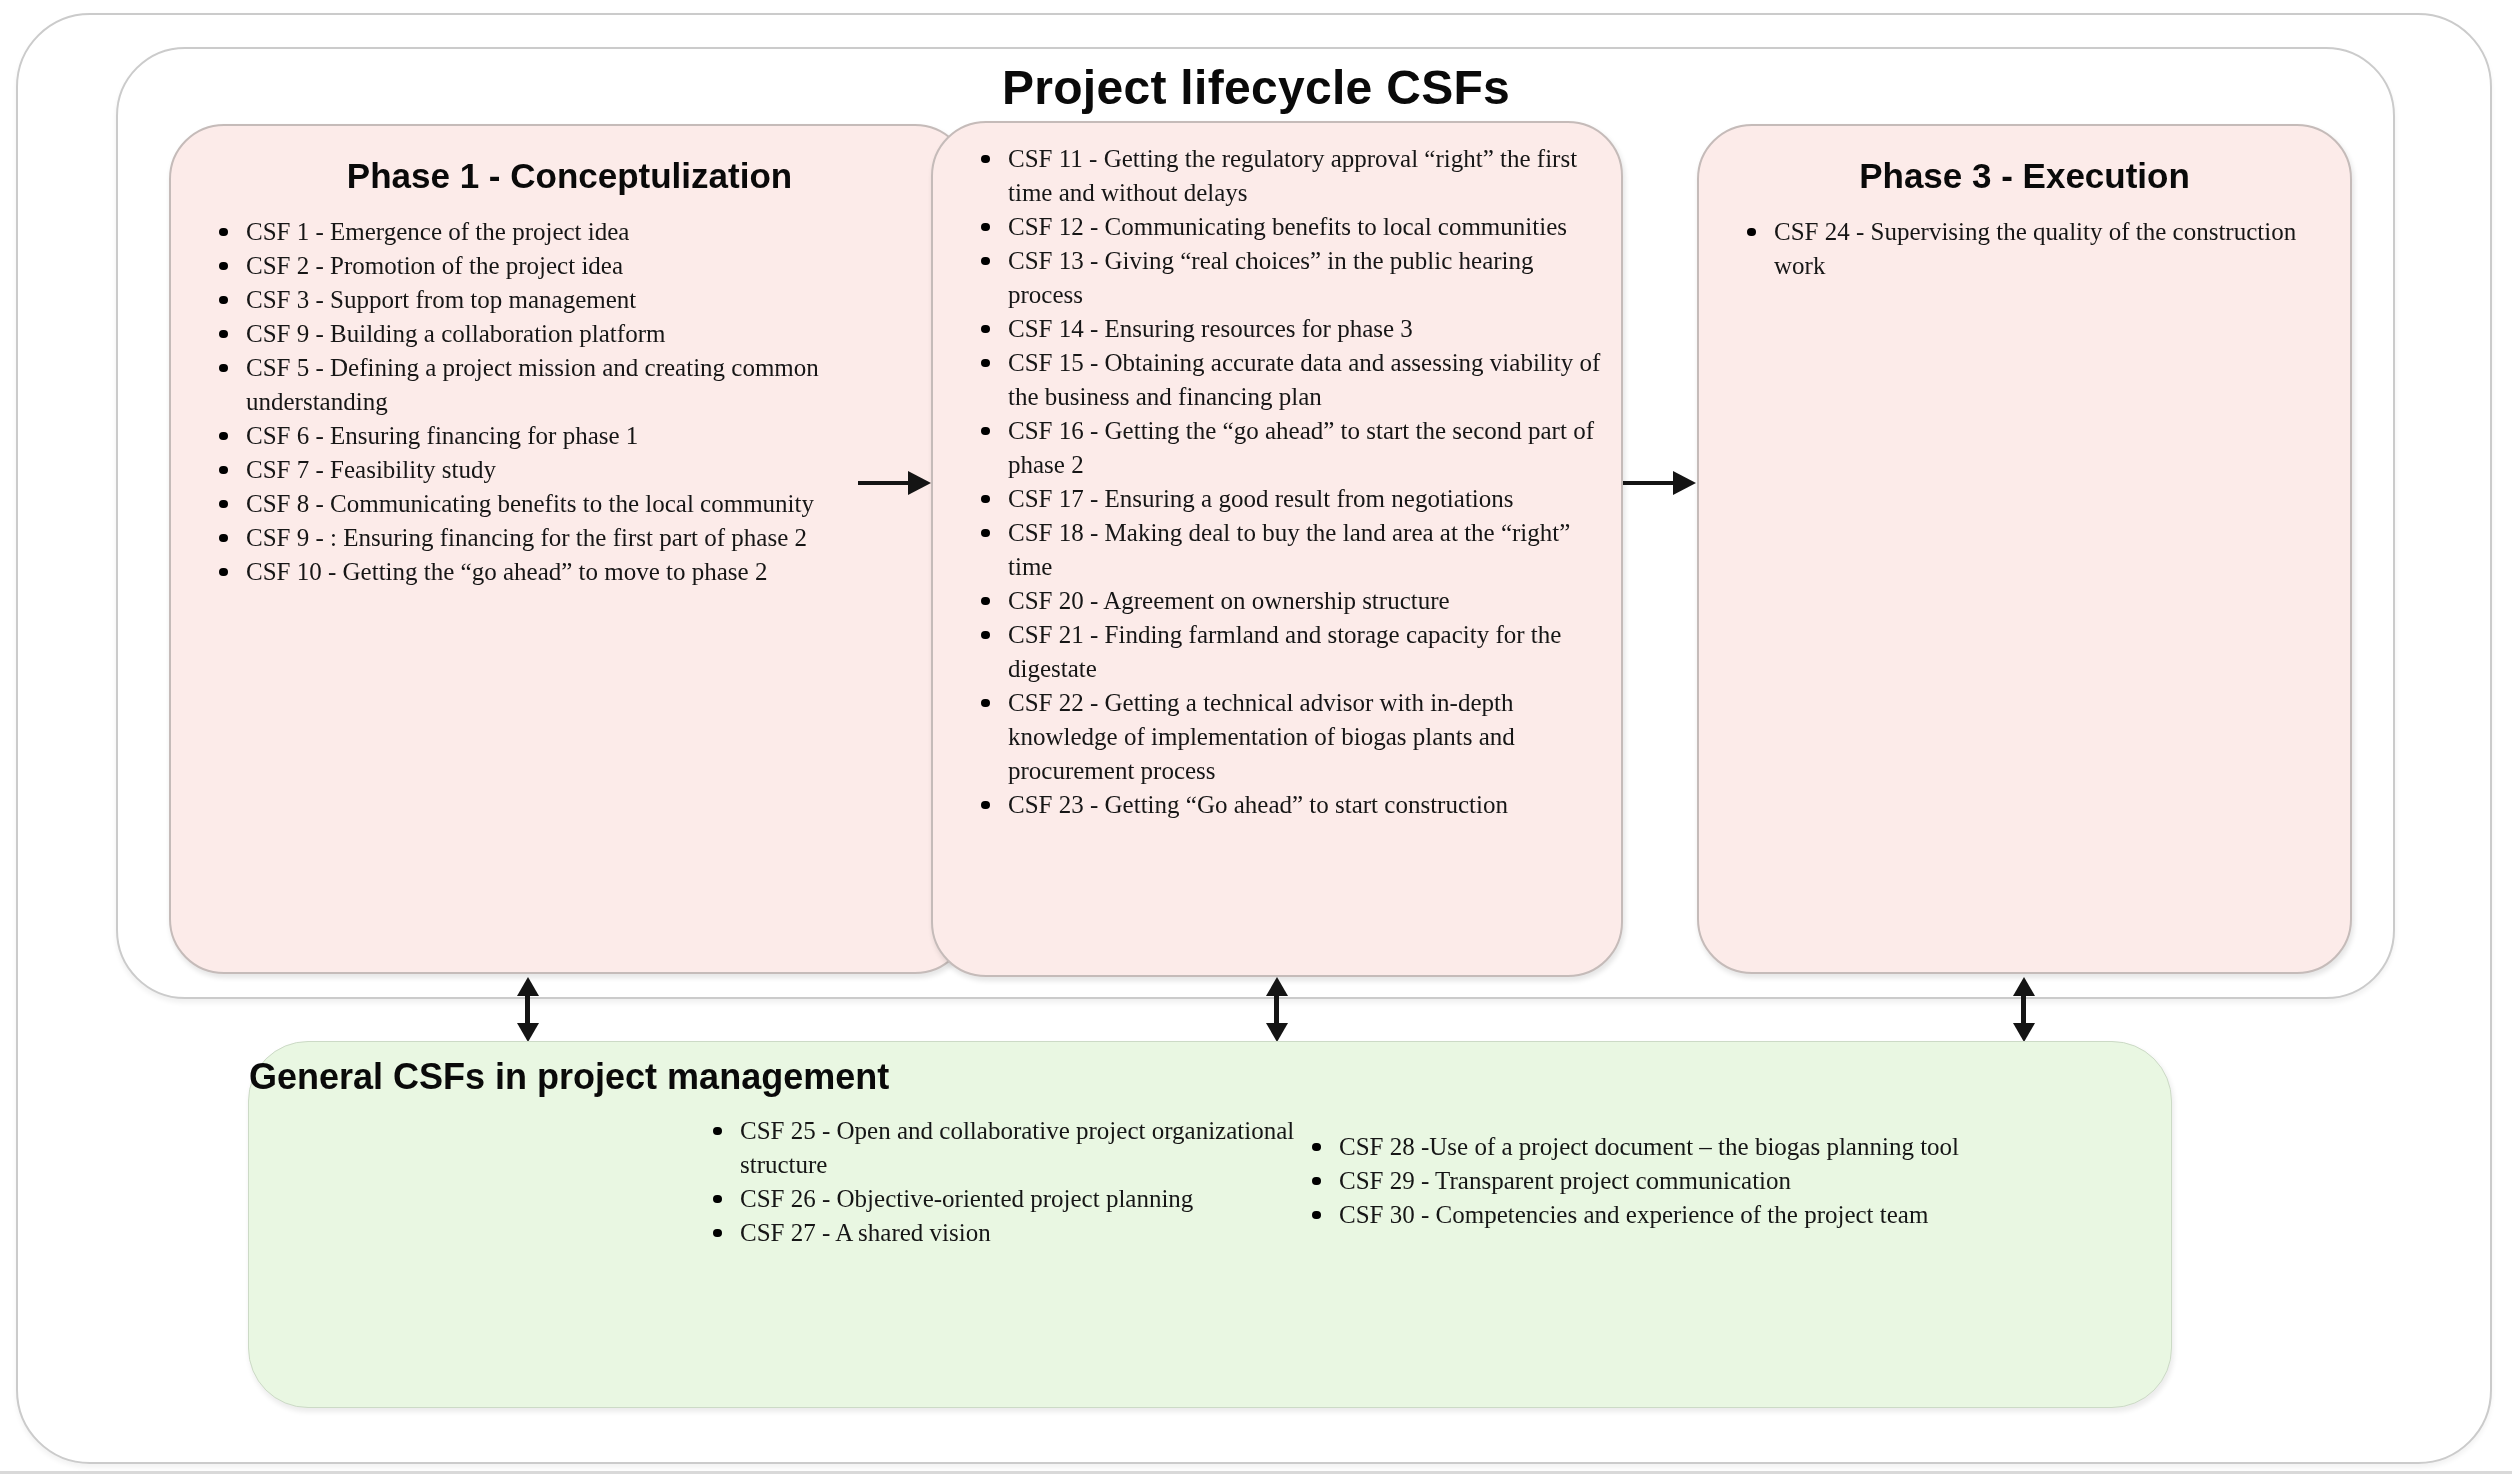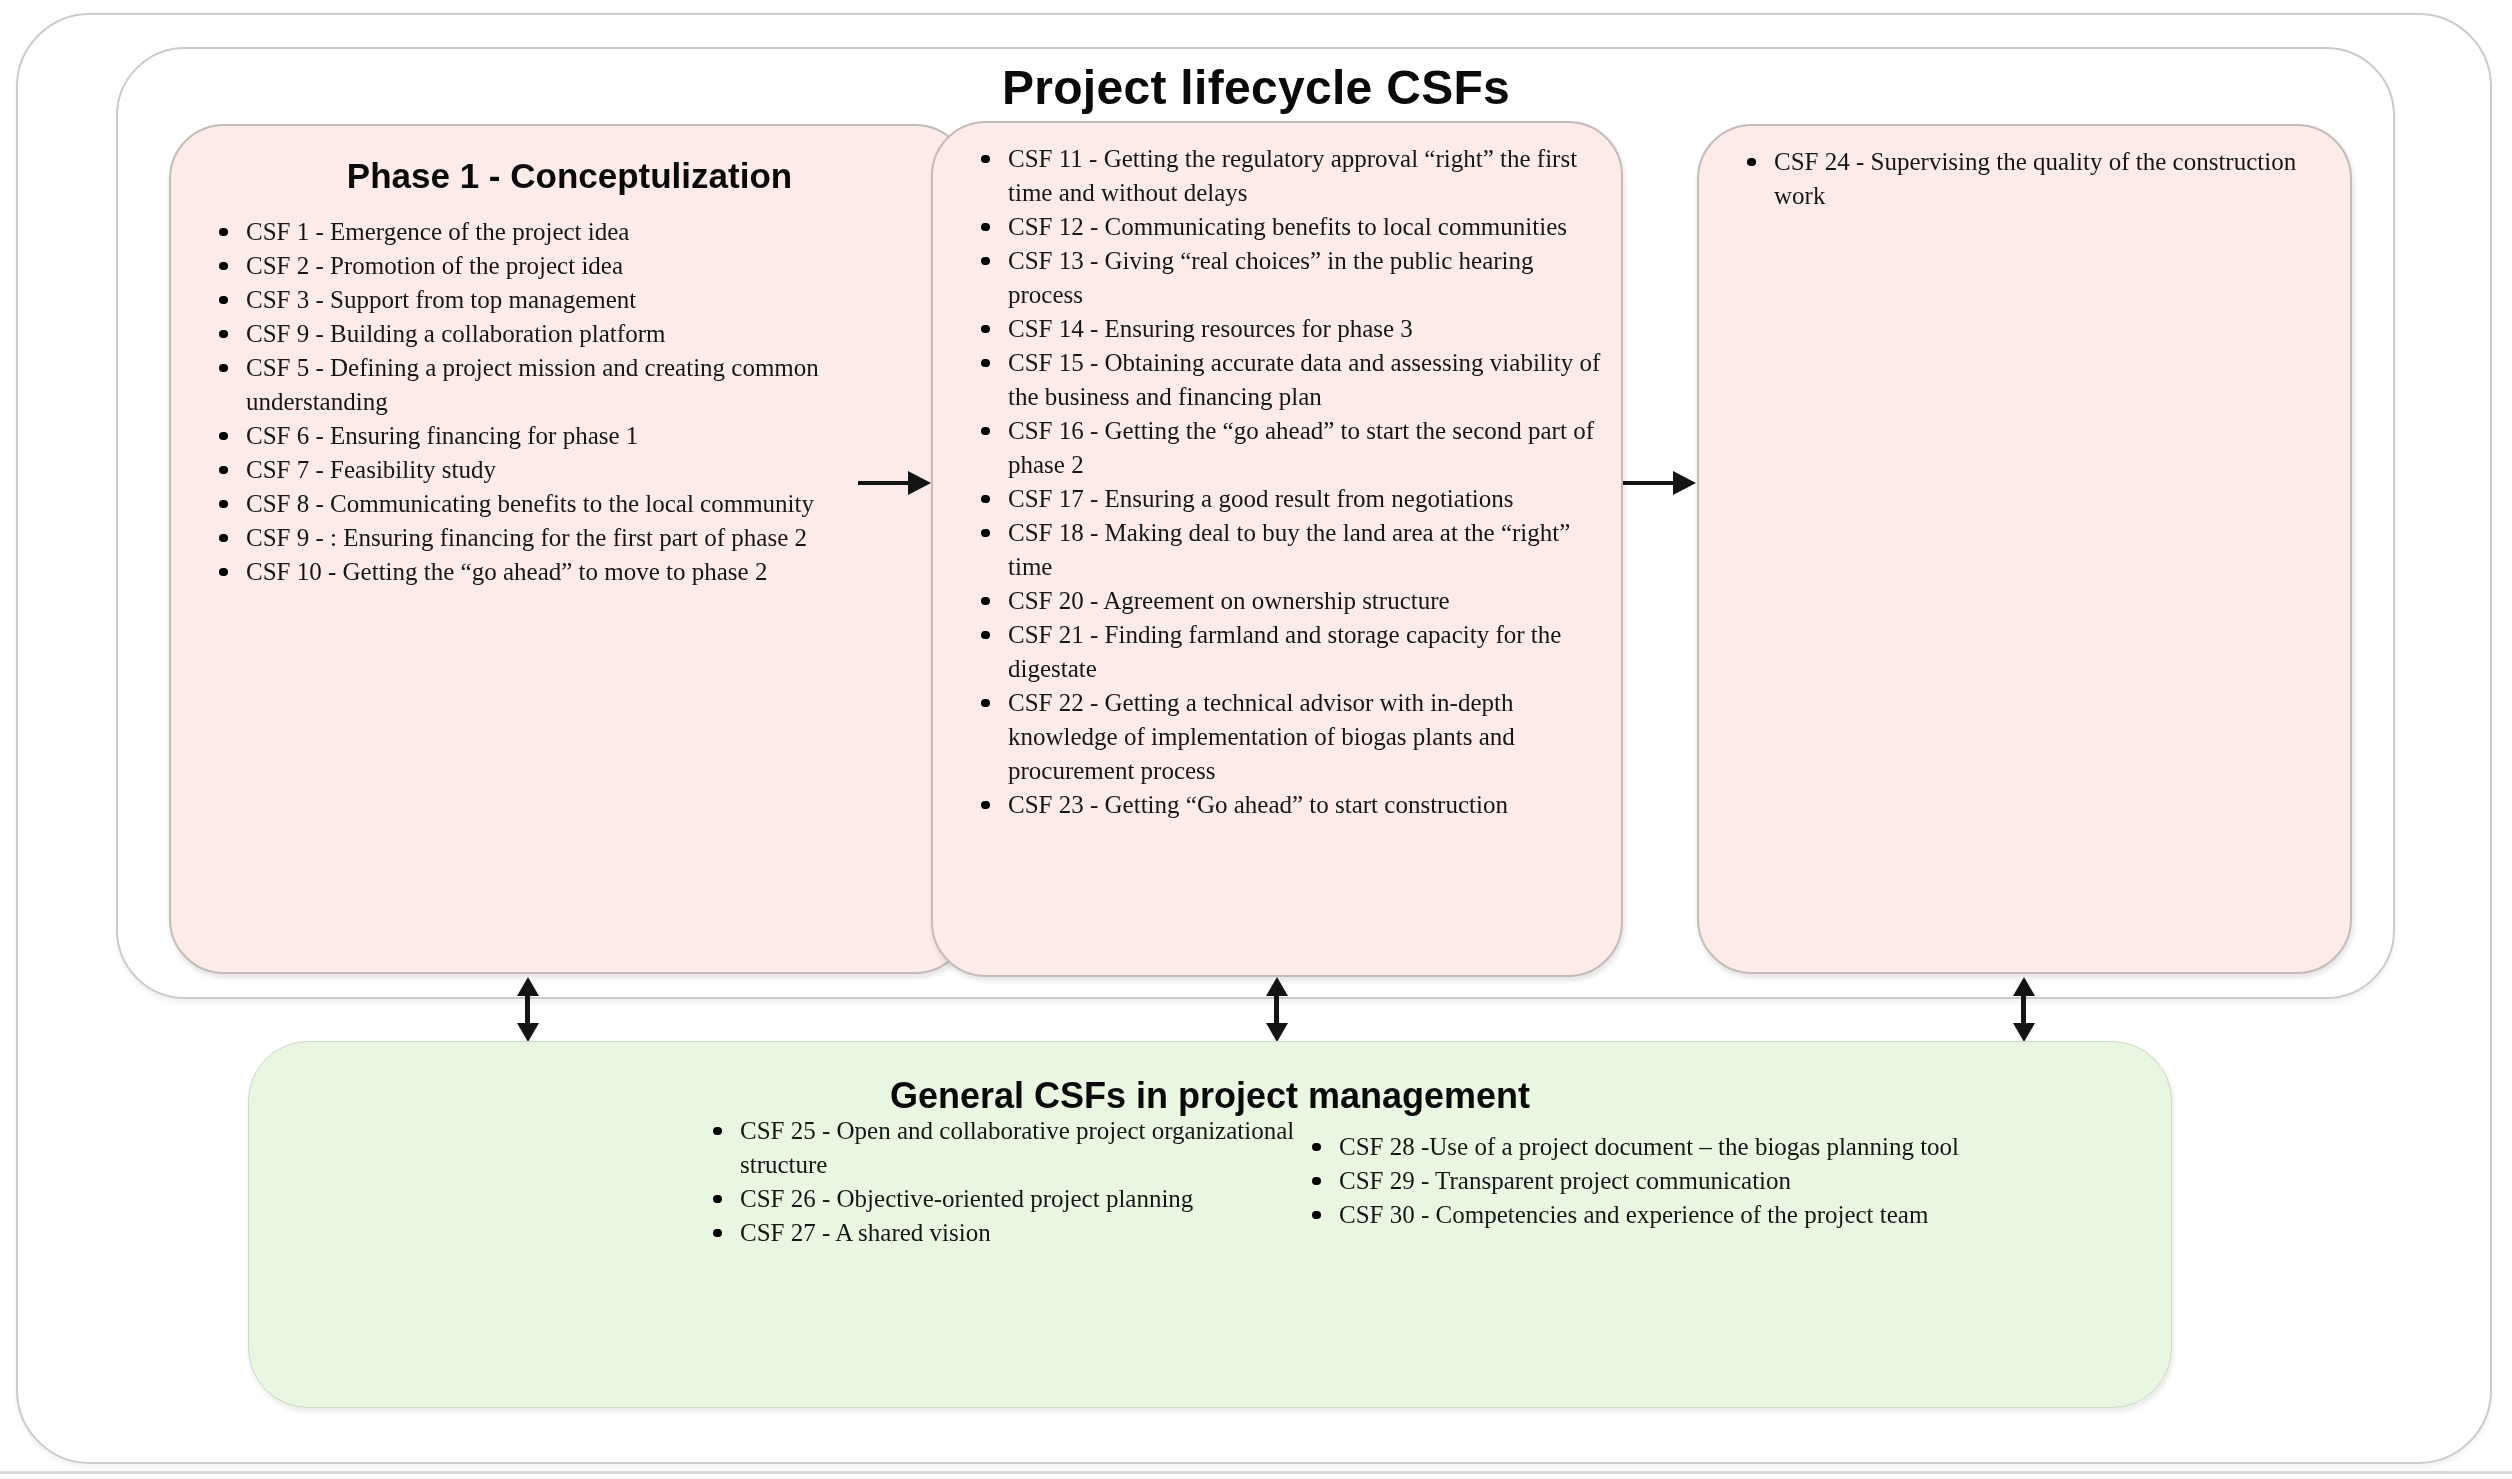--- a/index.html
+++ b/index.html
@@ -81,22 +81,22 @@
   #general-box{
     position:absolute;
     box-sizing:border-box;
     left:248px;top:1041px;width:1924px;height:367px;
     background:var(--green-fill,#e9f7e2);
     border:1.9px solid var(--green-border,#ccdac6);
     border-radius:60px;
     box-shadow:1.3px 3.8px 5.6px rgba(0,0,0,0.08);
   }
   #general-title{
-    margin-top:33px;
-    text-align:center;
+    margin-top:14px;
+    text-align:left;
     font-family:"Liberation Sans","DejaVu Sans",sans-serif;
     font-weight:bold;
     font-size:36px;
     color:#0a0a0a;
   }
   .general-col{position:absolute;}
   #general-col-1{left:456px;top:72px;width:628px;}
   #general-col-2{left:1055px;top:88px;width:854px;}
   .general-col ul.csf-list{margin:0;padding:0;}
   
@@ -190,20 +190,21 @@
       <li>CSF 17 - Ensuring a good result from negotiations</li>
       <li>CSF 18 - Making deal to buy the land area at the “right” time</li>
       <li>CSF 20 - Agreement on ownership structure</li>
       <li>CSF 21 - Finding farmland and storage capacity for the digestate</li>
       <li>CSF 22 - Getting a technical advisor with in-depth knowledge of implementation of biogas plants and procurement process</li>
       <li>CSF 23  - Getting “Go ahead” to start construction</li>
     </ul>
   </div>
 
   <div id="phase-3" class="phase-box">
+    <div class="phase-title">Phase 3 - Execution</div>
     <ul class="csf-list">
       <li>CSF 24 - Supervising the quality of the construction work</li>
     </ul>
   </div>
 
   <div id="arrow-p1-p2" class="h-arrow">
     <div class="shaft"></div>
     <div class="head"></div>
   </div>
   <div id="arrow-p2-p3" class="h-arrow">

